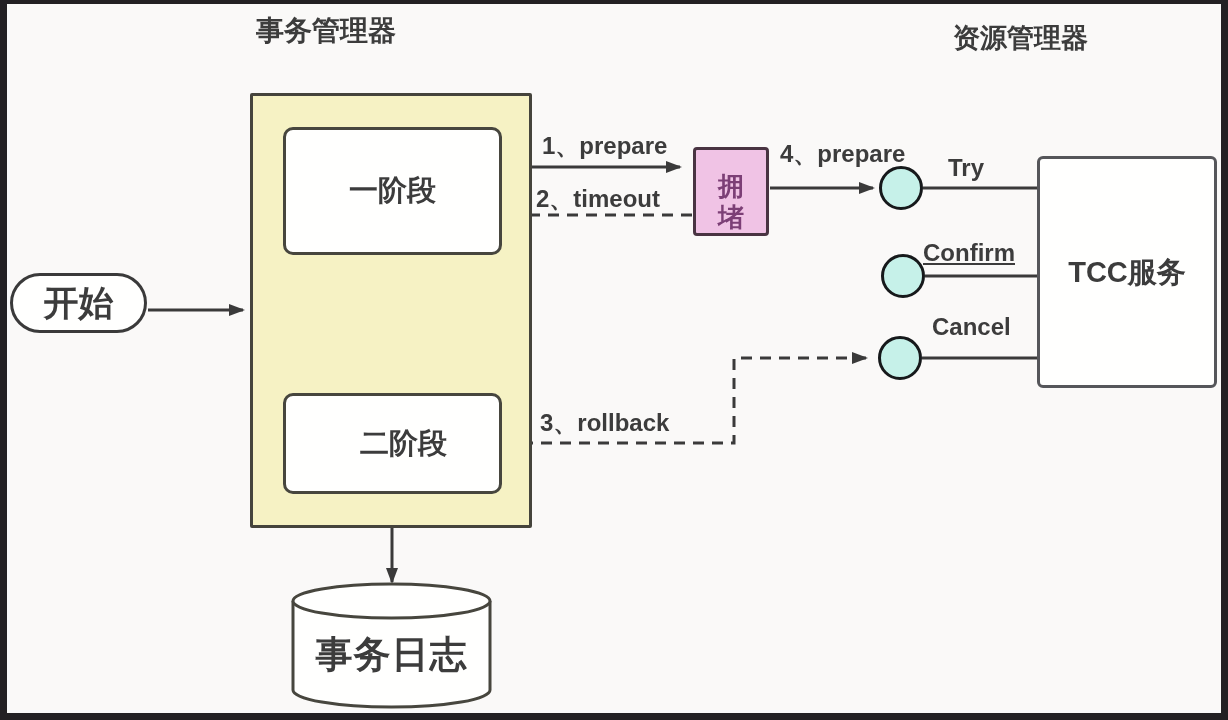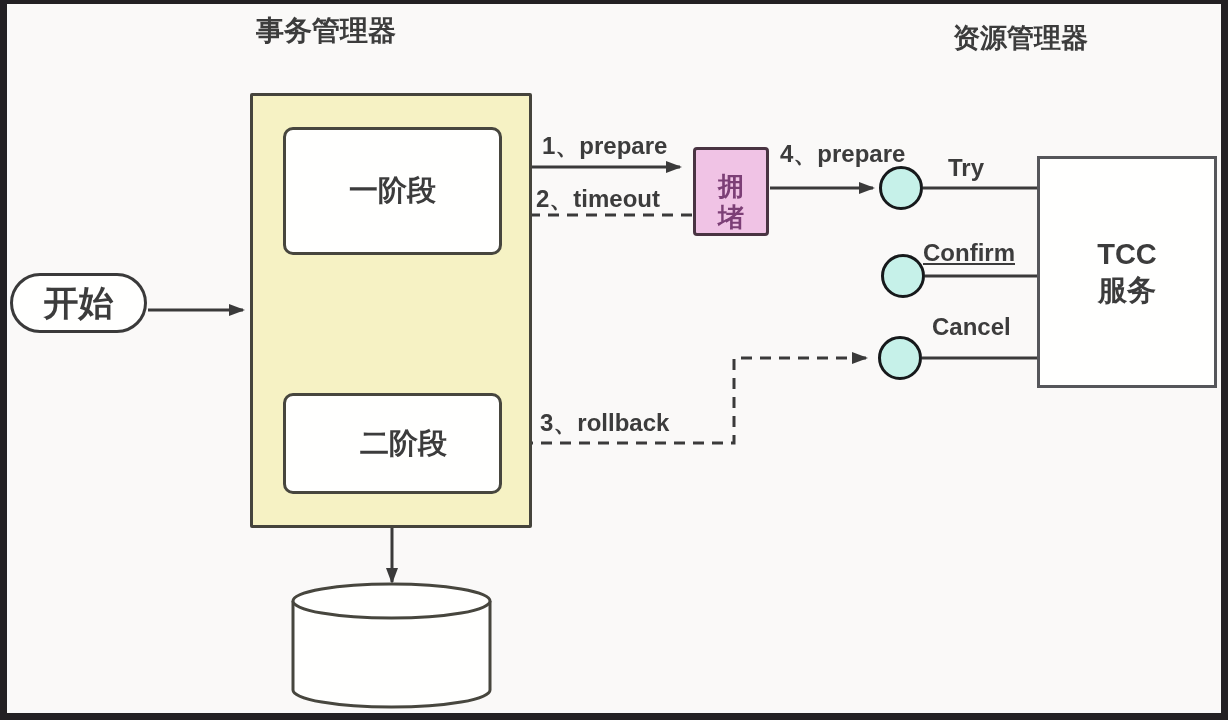--- a/index.html
+++ b/index.html
@@ -60,21 +60,21 @@
     position:absolute;width:44px;height:44px;border-radius:50%;
     background:var(--circle-fill,#c6f1e9);border:3px solid var(--circle-border,#16191b);
   }
   .circle.c1{left:879px;top:166px;}
   .circle.c2{left:881px;top:254px;}
   .circle.c3{left:878px;top:336px;}
 
   .tcc-box{
     position:absolute;left:1037px;top:156px;width:180px;height:232px;
     background:var(--node-fill,#fffffe);border:3px solid var(--tcc-border,#55565a);
-    border-radius:0;display:flex;flex-direction:column;align-items:center;justify-content:center;
+    border-radius:6px;display:flex;flex-direction:row;align-items:center;justify-content:center;
     font-size:29px;font-weight:600;line-height:1.25;
   }
 
   .log-label{
     position:absolute;left:296px;top:630px;width:191px;text-align:center;
     font-size:37px;font-weight:600;letter-spacing:1px;
   }
 
   .edge-label{position:absolute;font-size:24px;font-weight:600;white-space:nowrap;}
   .el-prepare1{left:542px;top:130px;}
@@ -139,20 +139,21 @@
 
   <div class="circle c1"></div>
   <div class="circle c2"></div>
   <div class="circle c3"></div>
 
   <div class="tcc-box">
     <div>TCC</div>
     <div>服务</div>
   </div>
 
+  <div class="log-label">事务日志</div>
 
   <div class="edge-label el-prepare1">1、prepare</div>
   <div class="edge-label el-timeout">2、timeout</div>
   <div class="edge-label el-rollback">3、rollback</div>
   <div class="edge-label el-prepare4">4、prepare</div>
   <div class="edge-label el-try">Try</div>
   <div class="edge-label el-confirm">Confirm</div>
   <div class="edge-label el-cancel">Cancel</div>
 
 </div>

